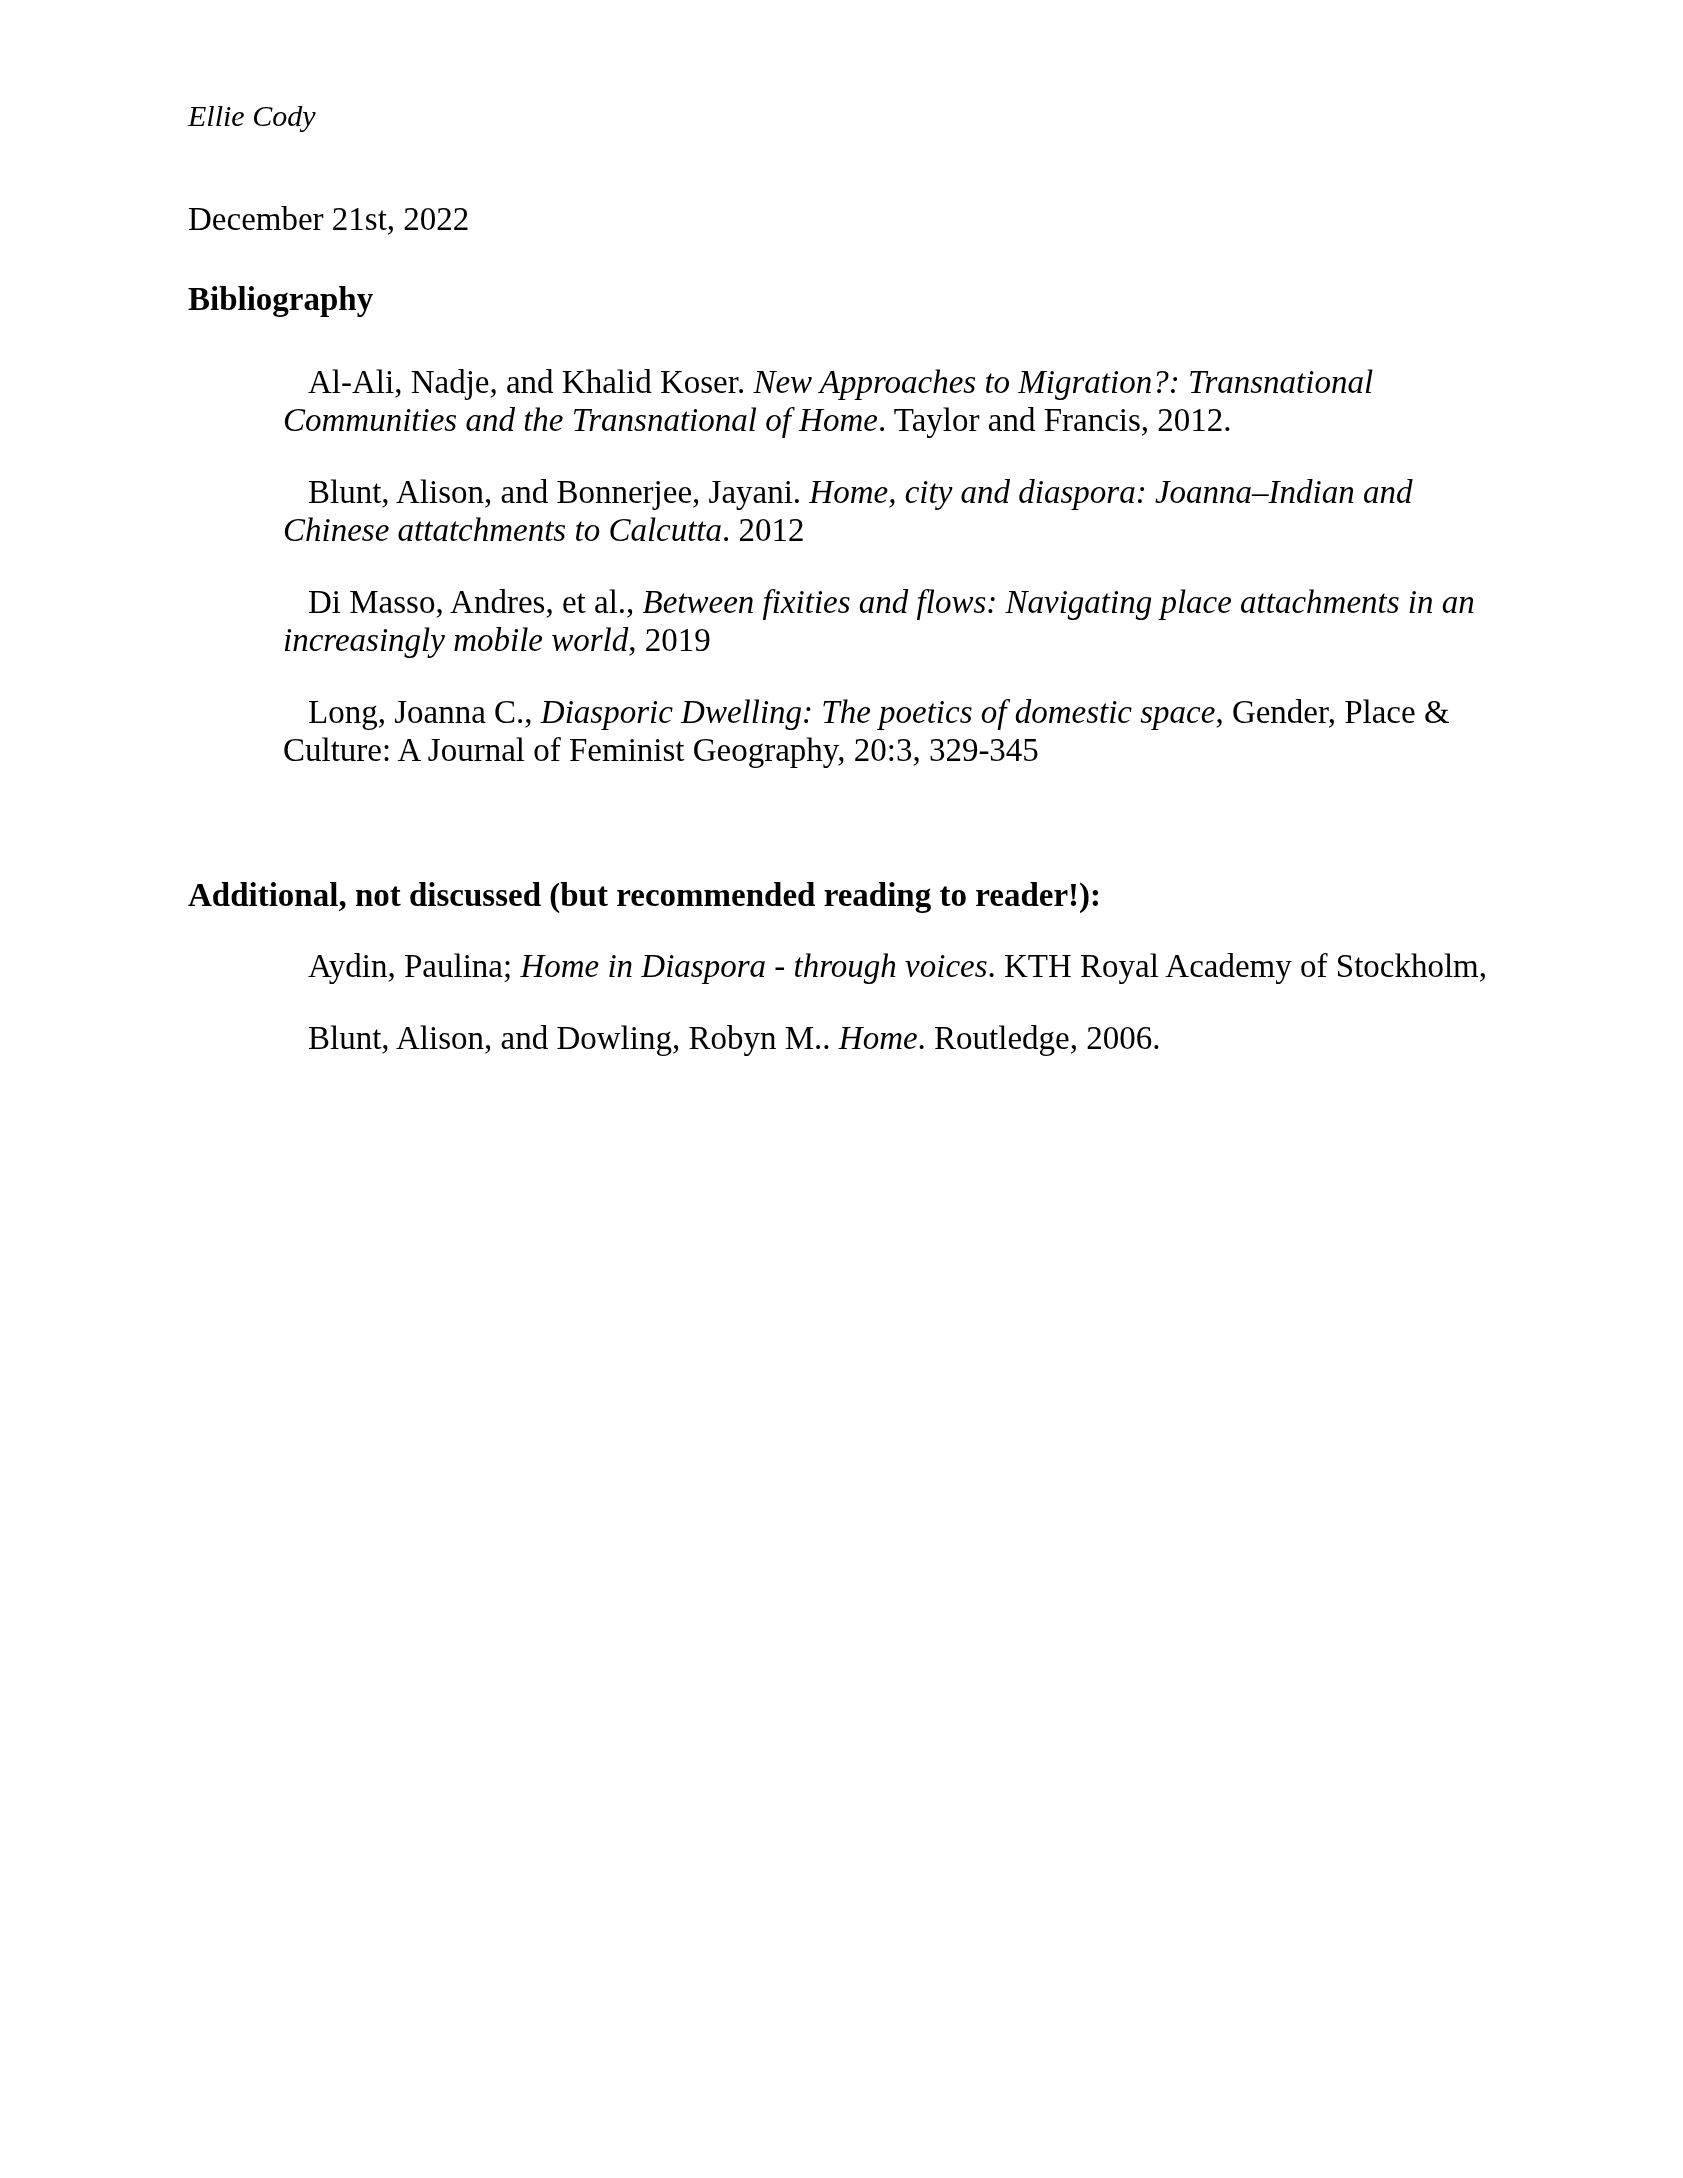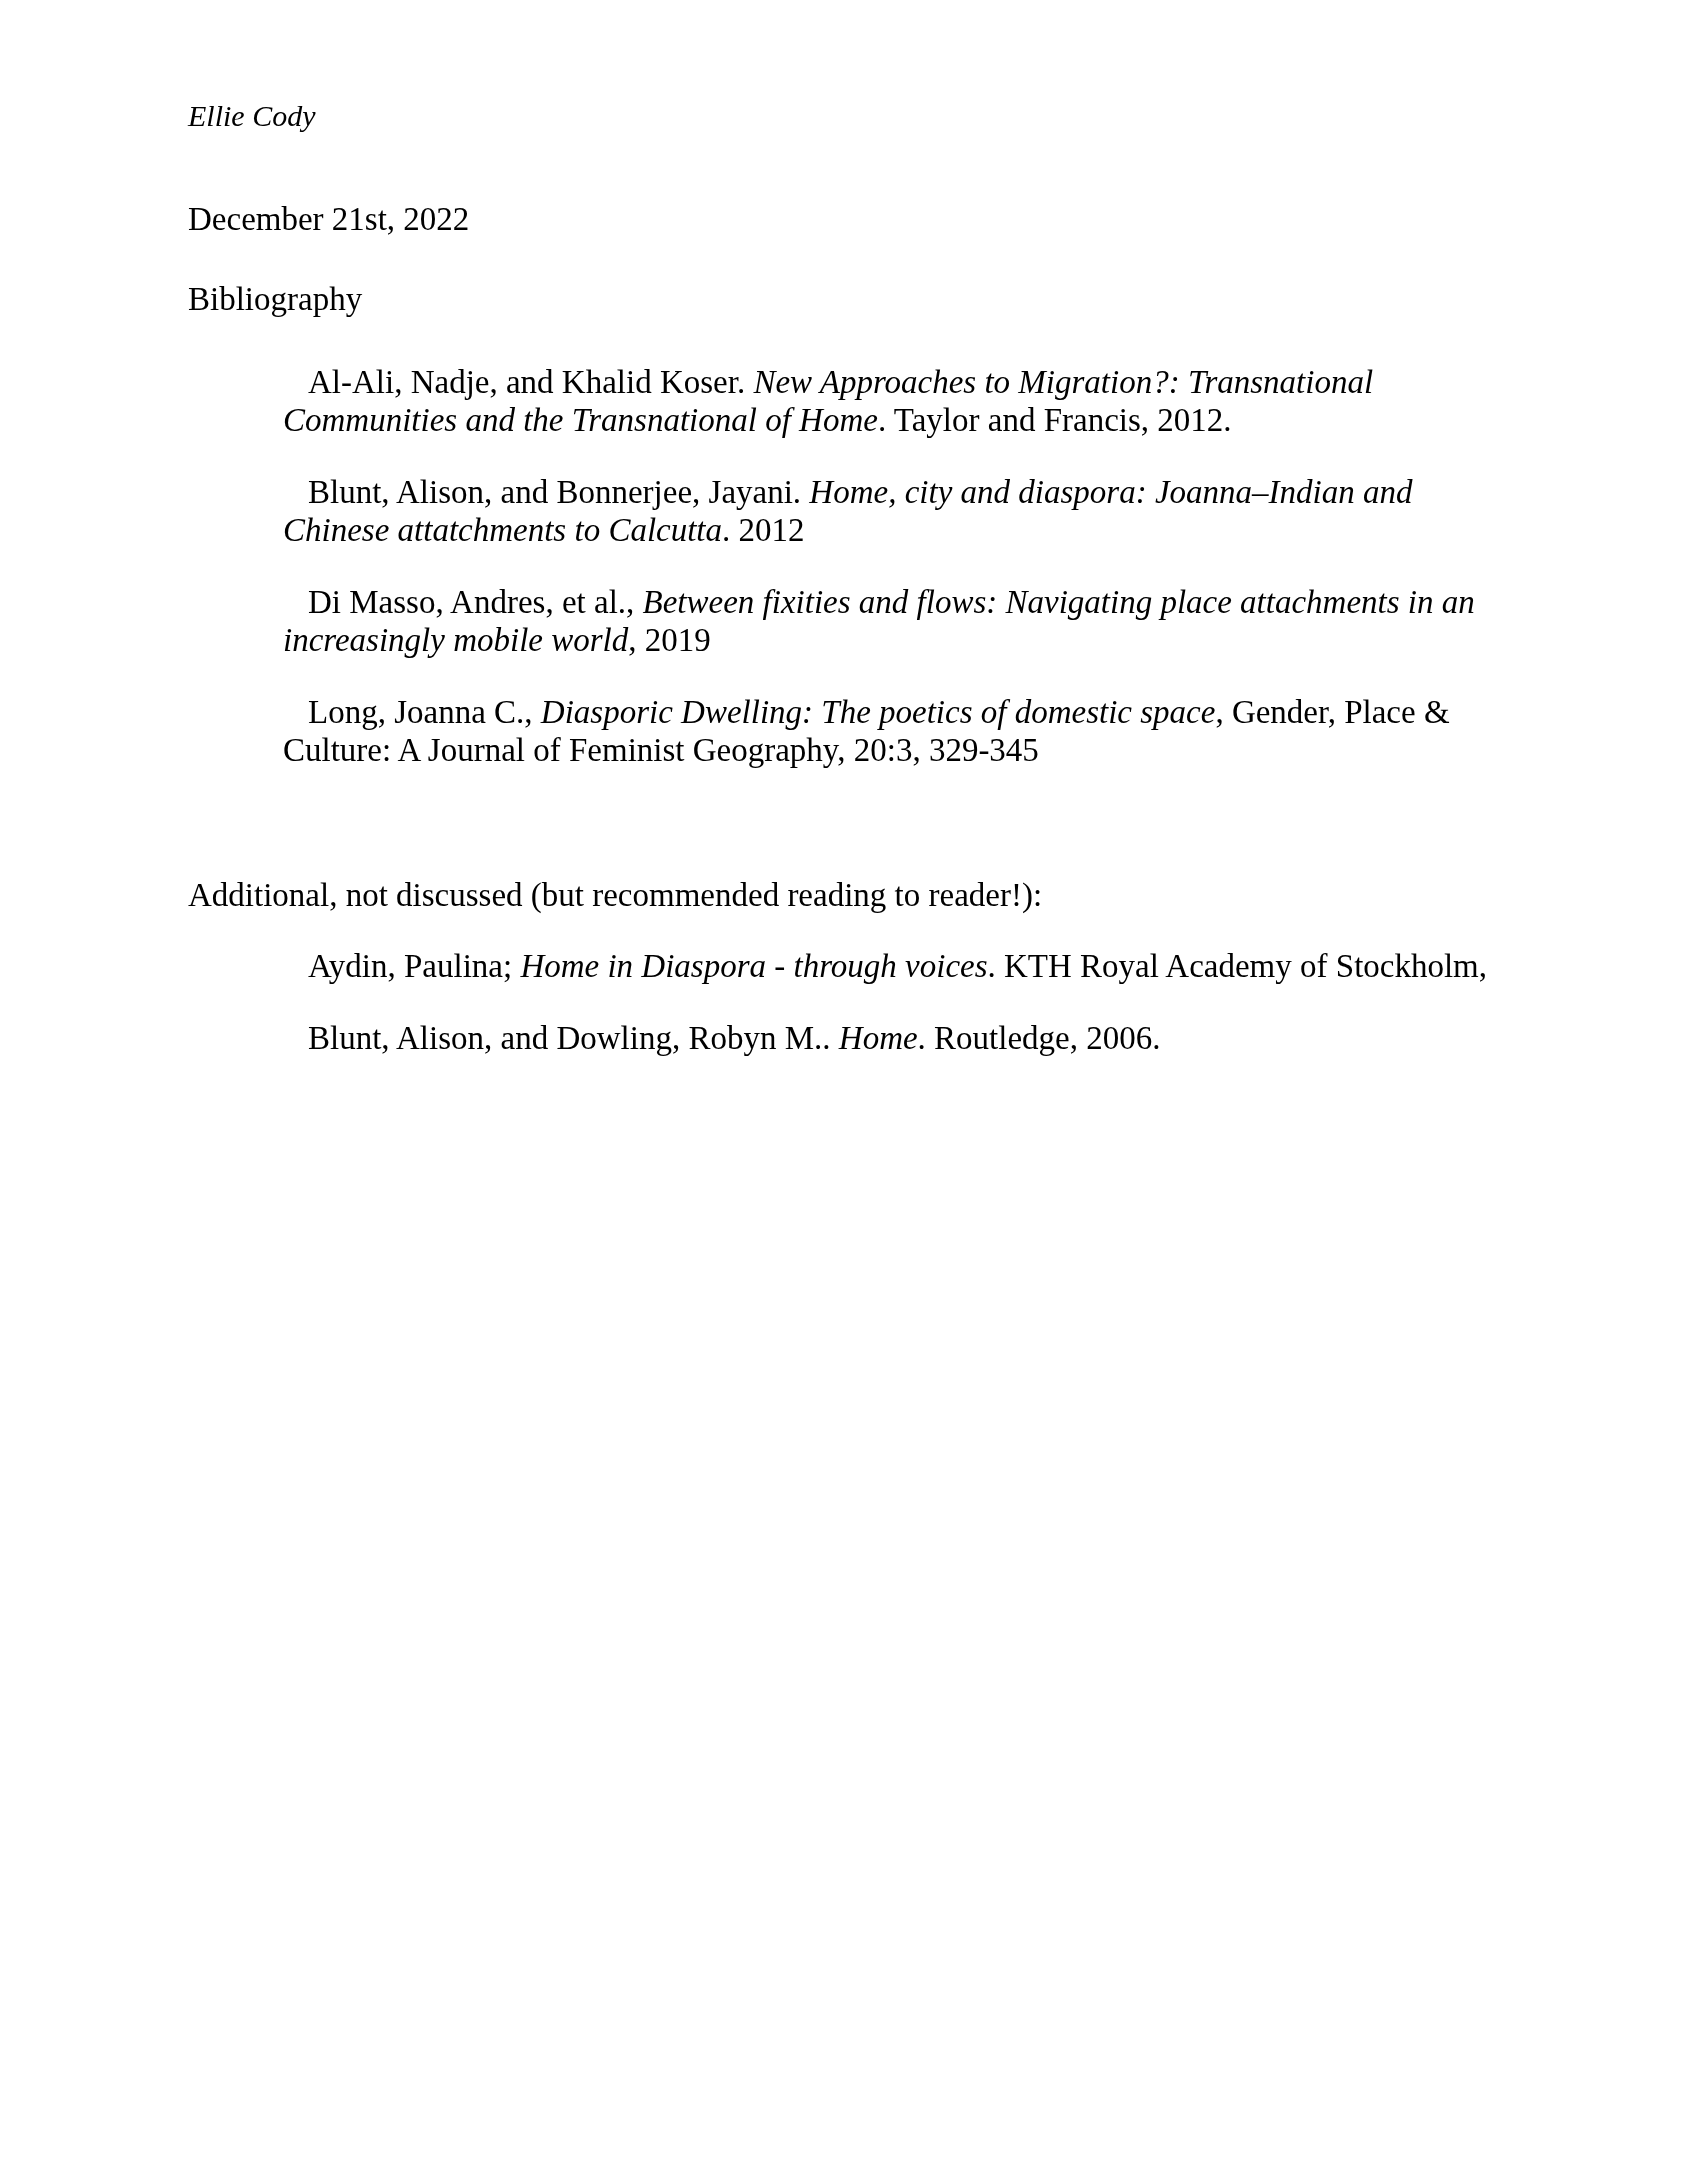--- a/index.html
+++ b/index.html
@@ -22,21 +22,21 @@
   }
   .author {
     font-style: italic;
     font-size: 30px;
     margin: 0 0 65px 0;
   }
   .date {
     margin: 0 0 42px 0;
   }
   .section-heading {
-    font-weight: normal;
+    font-weight: bold;
     font-size: 33px;
     line-height: 38px;
     margin: 0 0 45px 0;
   }
   .additional-heading {
     margin: 107px 0 33px 0;
   }
   .entry {
     margin: 0 0 34px 95px;
   }

